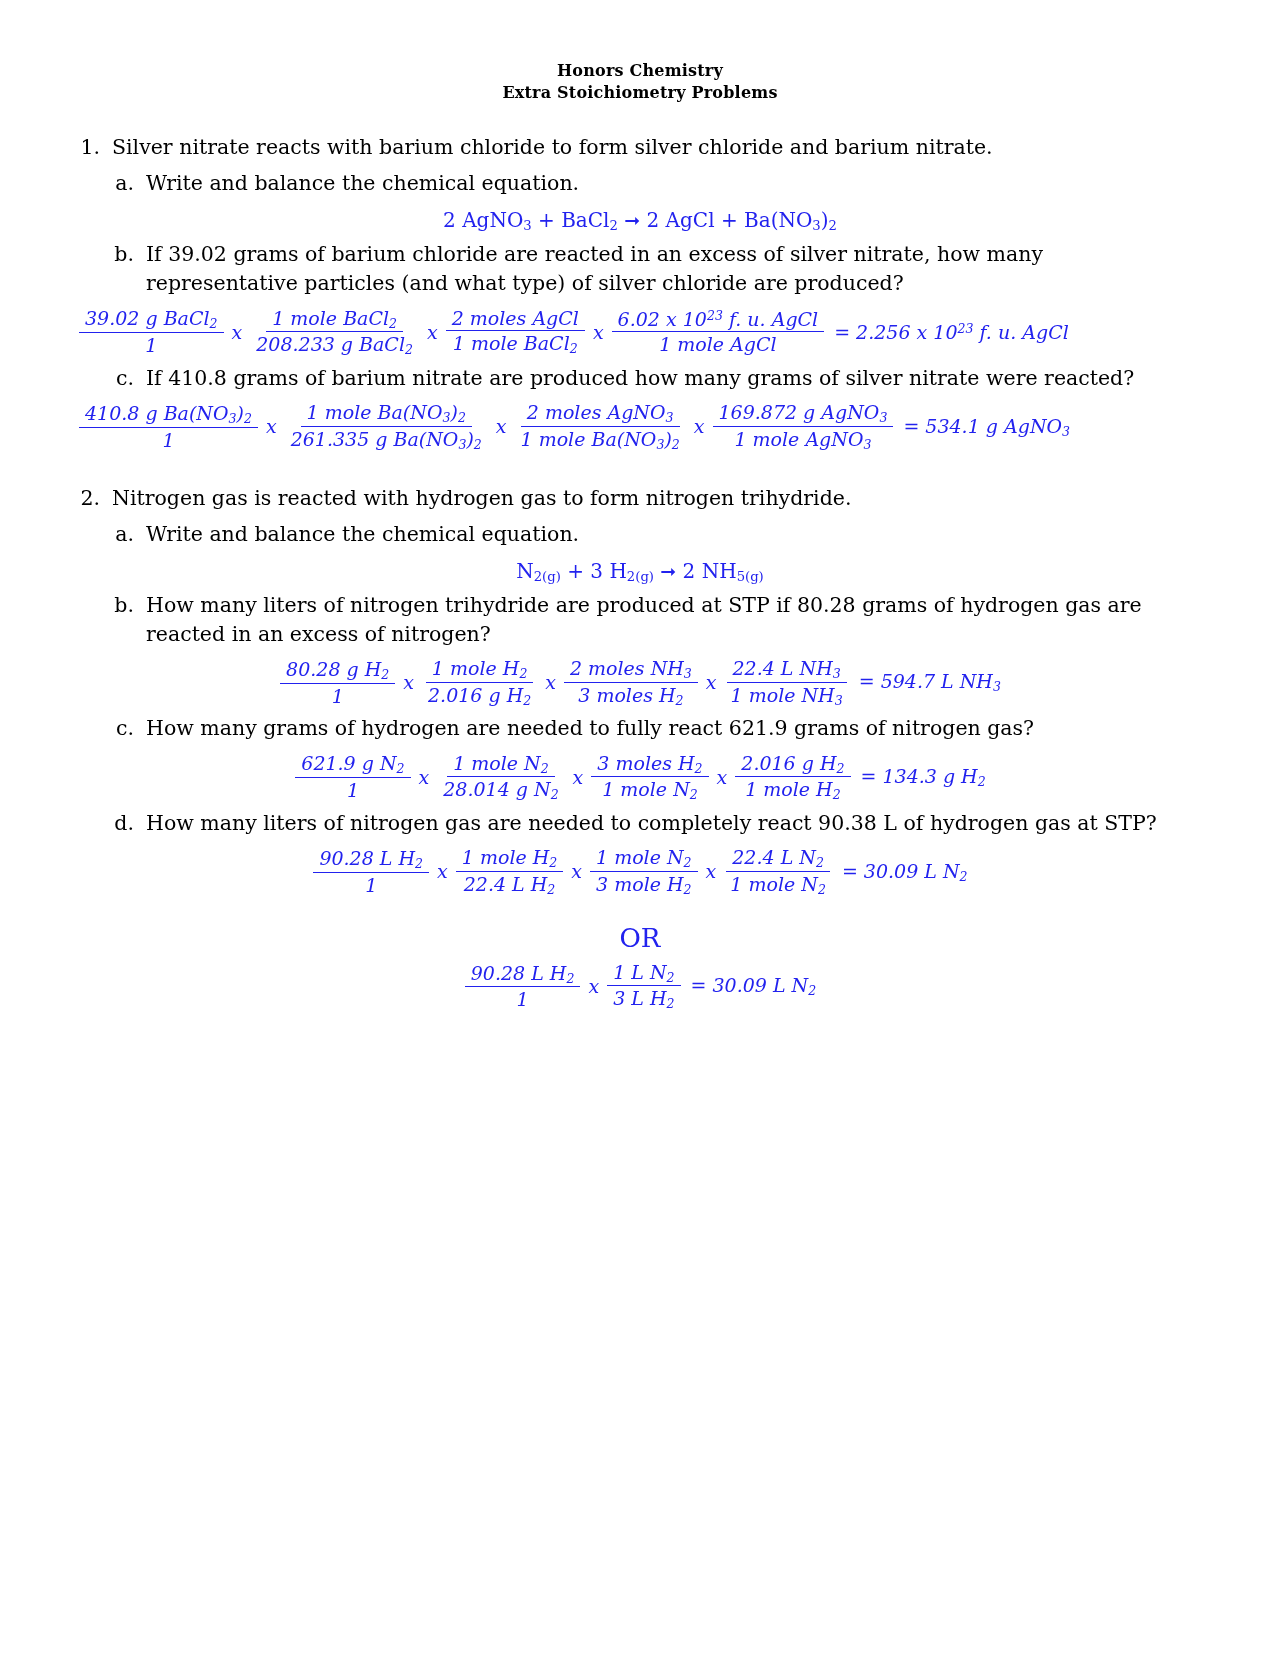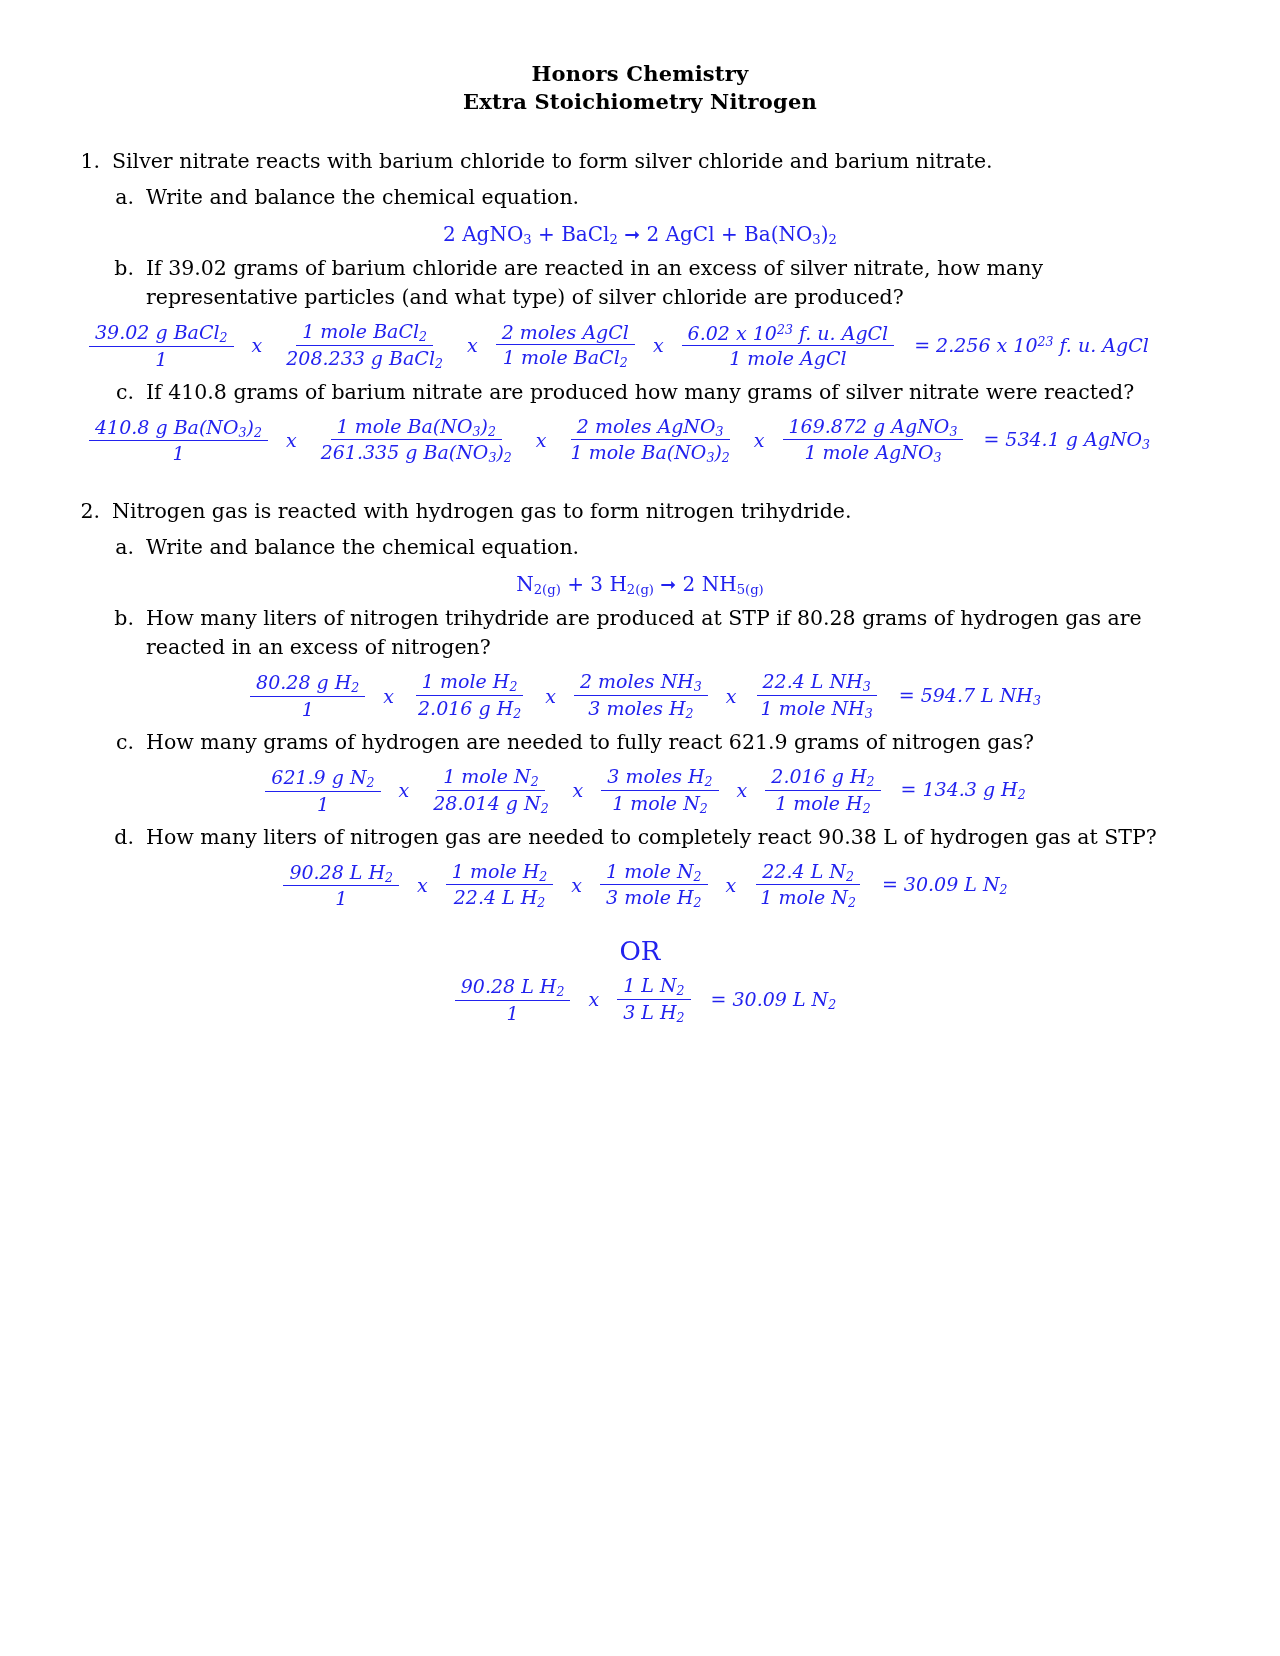--- a/index.html
+++ b/index.html
@@ -16,21 +16,21 @@
   }
   .page {
     width: 1280px;
     min-height: 1656px;
     padding: 60px 70px 40px 70px;
     box-sizing: border-box;
   }
   .title-block {
     text-align: center;
     font-weight: bold;
-    font-size: 21px;
+    font-size: 16px;
     line-height: 1.35;
     letter-spacing: 0.2px;
     margin-bottom: 30px;
   }
   .title-line { display: block; }
 
   
   .problem {
     margin-bottom: 4px;
   }
@@ -88,21 +88,21 @@
     font-style: italic;
     font-size: 19px;
     margin: 8px 0 6px 0;
     white-space: nowrap;
   }
   .calc.left { justify-content: flex-start; padding-left: 8px; }
   .frac {
     display: inline-flex;
     flex-direction: column;
     align-items: center;
-    margin: 0 11px;
+    margin: 0 1px;
   }
   .frac .num {
     padding: 0 6px 1px 6px;
     border-bottom: 1.6px solid #2222ee;
     white-space: nowrap;
   }
   .frac .den {
     padding: 1px 6px 0 6px;
     white-space: nowrap;
   }
@@ -124,21 +124,21 @@
   }
   .gap-lg { height: 26px; }
 </style>
 </head>
 <body>
 
 <div class="page">
 
   <div class="title-block">
     <span class="title-line">Honors Chemistry</span>
-    <span class="title-line">Extra Stoichiometry Nitrogen</span>
+    <span class="title-line">Extra Stoichiometry Problems</span>
   </div>
 
   <div class="problem">
     <div class="prob-row">
       <div class="prob-num">1.</div>
       <div class="prob-text">Silver nitrate reacts with barium chloride to form silver chloride and barium nitrate.</div>
     </div>
 
     <div class="sub-row">
       <div class="sub-letter">a.</div>

